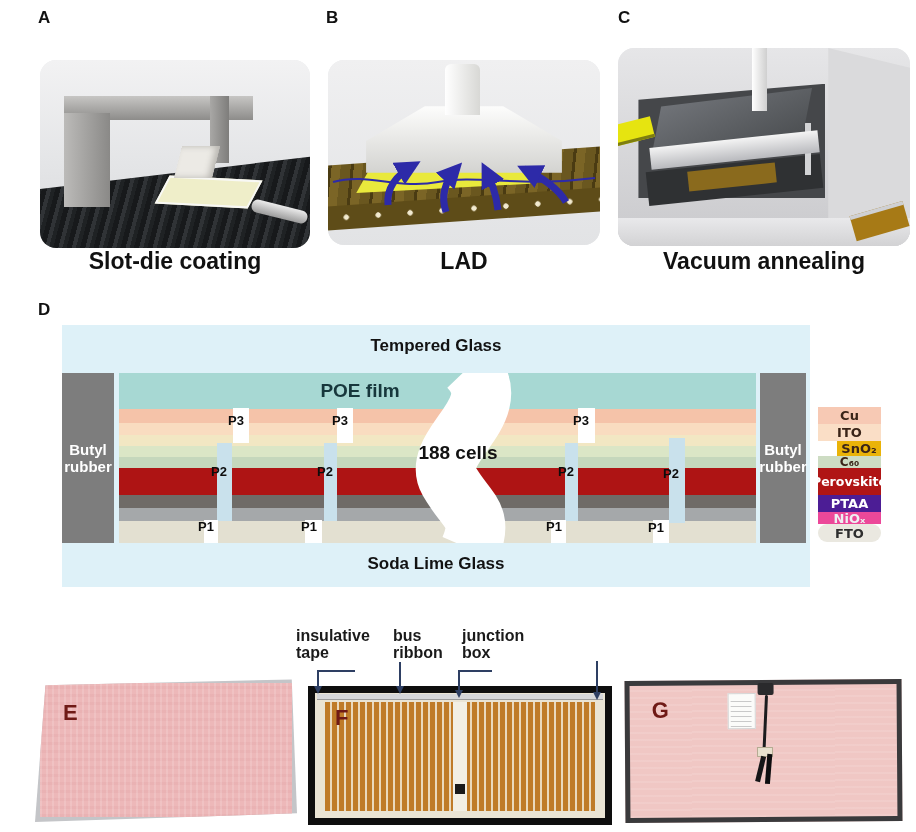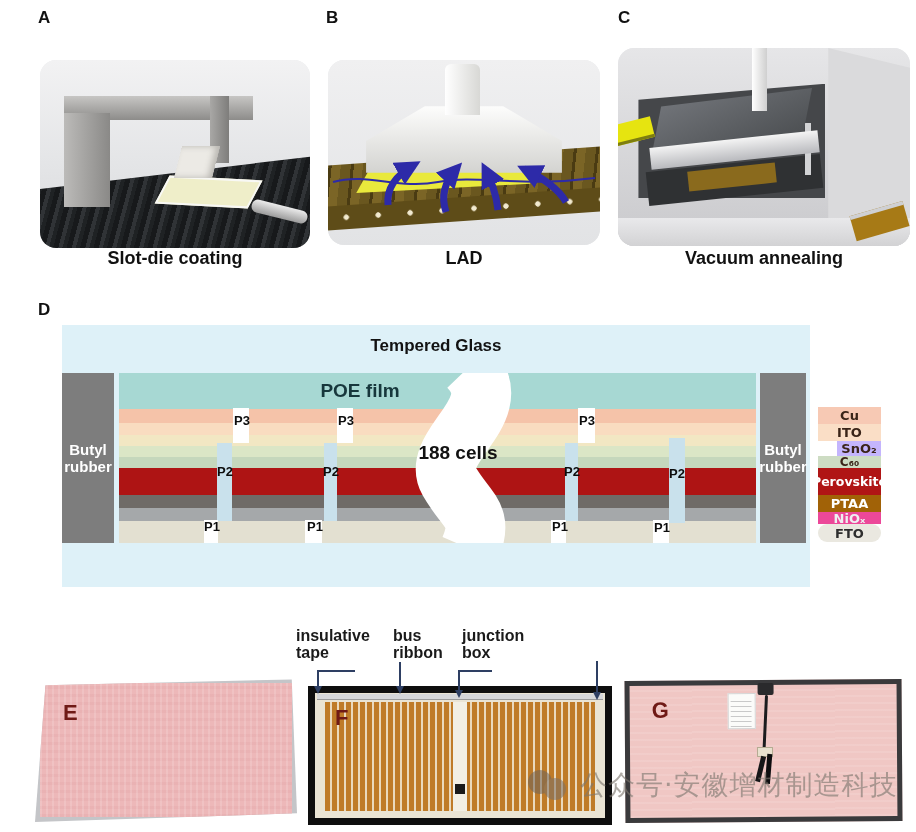--- a/index.html
+++ b/index.html
@@ -1,20 +1,20 @@
 <!DOCTYPE html>
 <html><head>
 <meta charset="utf-8">
 <style>
   html,body{margin:0;padding:0;background:#fff;}
   .canvas{position:relative;width:916px;height:832px;background:#ffffff;overflow:hidden;
           font-family:"Liberation Sans",sans-serif;}
   .abs{position:absolute;}
   .letter{font-size:17px;font-weight:bold;color:#111;}
-  .caption{font-size:18px;font-weight:bold;color:#111;text-align:center;}
+  .caption{font-size:23px;font-weight:bold;color:#111;text-align:center;}
   .card{position:absolute;border-radius:16px;overflow:hidden;background:#ebecee;}
 
   
   .a-bg{position:absolute;inset:0;background:linear-gradient(180deg,#f2f2f3 0%,#e4e5e7 55%,#d8d9db 100%);}
   .a-belt{position:absolute;left:0;right:0;bottom:0;height:54%;
           clip-path:polygon(0 42%,100% 10%,100% 100%,0 100%);
           background:repeating-linear-gradient(105deg,#17191b 0 5px,#303336 5px 9px,#1f2224 9px 13px);}
   .a-beam{position:absolute;left:9%;top:19%;width:70%;height:13%;background:linear-gradient(180deg,#c7c6c4,#8d8c8a);}
   .a-post{position:absolute;left:63%;top:19%;width:7%;height:36%;background:linear-gradient(90deg,#a9a8a6,#7e7d7b);}
   .a-col{position:absolute;left:9%;top:28%;width:17%;height:50%;background:linear-gradient(90deg,#bcbbb9,#8a8987);}
@@ -56,21 +56,21 @@
   .c-sampR{position:absolute;right:1%;bottom:6%;width:19%;height:11%;background:#a77a16;transform:rotate(-16deg);
            border-top:4px solid #cfd0d3;}
   .c-floor{position:absolute;left:0;right:0;bottom:0;height:14%;background:linear-gradient(180deg,#e9e9eb,#d2d2d4);}
 
   
   .dband{width:100%;}
   .dlabel{font-weight:bold;color:#121212;text-align:center;font-size:17px;}
   .seal{display:flex;align-items:center;justify-content:center;text-align:center;
         color:#fff;font-weight:bold;font-size:15px;line-height:17px;padding:0 4px;box-sizing:border-box;}
   .slot{position:absolute;background:#fff;}
-  .scl{position:absolute;width:28px;text-align:center;font-size:13px;font-weight:bold;color:#0d0d0d;z-index:6;}
+  .scl{position:absolute;width:28px;font-size:13px;font-weight:bold;color:#0d0d0d;z-index:6;}
   .lg-row{display:flex;align-items:center;justify-content:center;font-weight:bold;font-size:13px;
           font-family:"DejaVu Sans",sans-serif;}
 
   
   .ann{position:absolute;font-size:16px;font-weight:bold;color:#1a1a1a;line-height:17px;}
 
   
   .pletter{position:absolute;font-size:22px;font-weight:bold;color:#6f1a16;}
   .photoE{position:absolute;left:35px;top:678px;width:262px;height:144px;background:#c4c5c8;
           clip-path:polygon(4% 5%,98% 1%,100% 94%,0 100%);}
@@ -161,20 +161,21 @@
     <div class="c-sampL"></div>
     <div class="c-sampR"></div>
   </div>
   <div class="abs caption" style="left:618px;top:248px;width:292px;">Vacuum annealing</div>
 
   <span class="abs letter" style="left:38px;top:300px;">D</span>
 
   <div class="abs" style="left: 62px; top: 325px; width: 748px; height: 262px; background: rgb(222, 241, 248);"></div>
 
   <div class="abs dlabel" style="left:62px;top:336px;width:748px;">Tempered Glass</div>
+  <div class="abs dlabel" style="left:62px;top:554px;width:748px;">Soda Lime Glass</div>
 
   <div class="abs seal" style="left: 62px; top: 373px; width: 52px; height: 170px; background: rgb(125, 125, 125);">Butyl rubber</div>
   <div class="abs seal" style="left: 760px; top: 373px; width: 46px; height: 170px; background: rgb(125, 125, 125);">Butyl rubber</div>
 
   <div class="abs" style="left:119px;top:373px;width:637px;height:170px;">
     <div class="dband" style="height: 36px; background: rgb(167, 216, 211);"></div>
     <div class="dband" style="height: 14px; background: rgb(245, 195, 169);"></div>
     <div class="dband" style="height: 12px; background: rgb(249, 220, 192);"></div>
     <div class="dband" style="height: 11px; background: rgb(242, 231, 195);"></div>
     <div class="dband" style="height: 11px; background: rgb(219, 230, 198);"></div>
@@ -212,24 +213,24 @@
   <span class="scl" style="left:558px;top:464px;">P2</span>
   <span class="scl" style="left:663px;top:466px;">P2</span>
   <span class="scl" style="left:198px;top:519px;">P1</span>
   <span class="scl" style="left:301px;top:519px;">P1</span>
   <span class="scl" style="left:546px;top:519px;">P1</span>
   <span class="scl" style="left:648px;top:520px;">P1</span>
 
   <div class="abs" style="left:818px;top:407px;width:63px;">
     <div class="lg-row" style="height: 17px; background: rgb(247, 201, 180); color: rgb(58, 36, 24);">Cu</div>
     <div class="lg-row" style="height: 17px; background: rgb(250, 222, 198); color: rgb(58, 36, 24);">ITO</div>
-    <div class="lg-row" style="height: 15px; background: #c4b5fd; color: rgb(58, 36, 24); margin-left: 19px;">SnO₂</div>
+    <div class="lg-row" style="height: 15px; background: #eab308; color: rgb(58, 36, 24); margin-left: 19px;">SnO₂</div>
     <div class="lg-row" style="height: 12px; font-size: 12px; background: rgb(205, 220, 195); color: rgb(58, 36, 24);">C₆₀</div>
     <div class="lg-row" style="height: 27px; font-size: 12.5px; background: rgb(176, 21, 21); color: rgb(255, 255, 255);">Perovskite</div>
-    <div class="lg-row" style="height: 17px; background: #a16207; color: rgb(255, 255, 255);">PTAA</div>
+    <div class="lg-row" style="height: 17px; background: #4c1d95; color: rgb(255, 255, 255);">PTAA</div>
     <div class="lg-row" style="height: 12px; font-size: 13px; background: #ec4899; color: rgb(238, 240, 242);">NiOₓ</div>
     <div class="lg-row" style="height: 18px; background: rgb(234, 232, 224); color: rgb(46, 46, 46); border-radius: 9px;">FTO</div>
   </div>
 
   <div class="ann" style="left:296px;top:627px;width:92px;">insulative tape</div>
   <div class="ann" style="left:393px;top:627px;width:62px;">bus ribbon</div>
   <div class="ann" style="left:462px;top:627px;width:78px;">junction box</div>
 
   <svg class="abs" style="left:0;top:0;pointer-events:none;z-index:40;" width="916" height="832" viewBox="0 0 916 832">
     <path d="M355 671 H318 V687" stroke="#2e3f63" stroke-width="2" fill="none"></path>
@@ -258,21 +259,14 @@
   <div class="photoG">
     <div class="g-sticker"></div>
     <div class="g-jbox"></div>
     <div class="g-cable"></div>
     <div class="g-clip"></div>
     <div class="g-conn1"></div>
     <div class="g-conn2"></div>
     <span class="pletter" style="left:22px;top:12px;">G</span>
   </div>
 
-  <div class="wm">
-    <div class="wm-logo">
-      <div class="wm-c1"></div>
-      <div class="wm-c2"></div>
-    </div>
-    <span class="wm-text">公众号·安徽增材制造科技</span>
-  </div>
 
 </div>
 
 </body></html>

